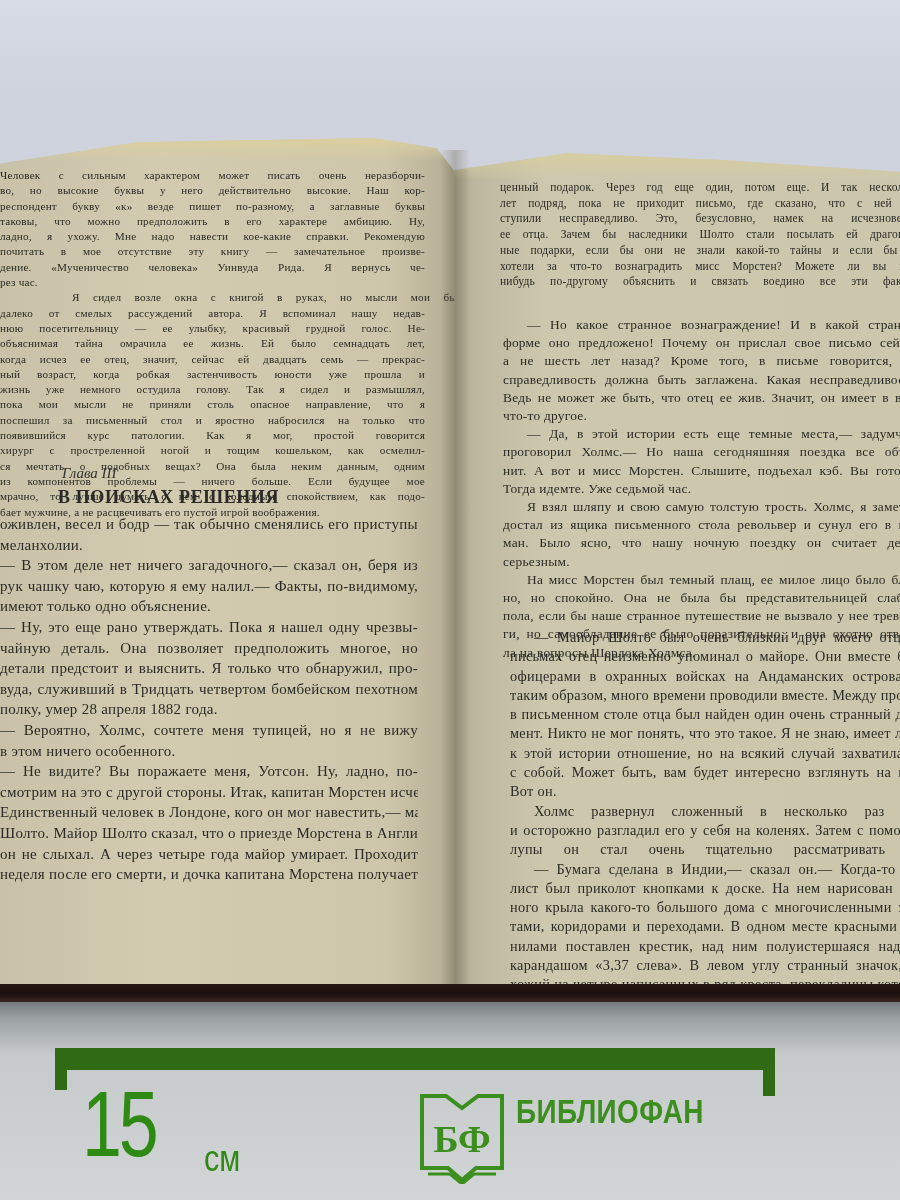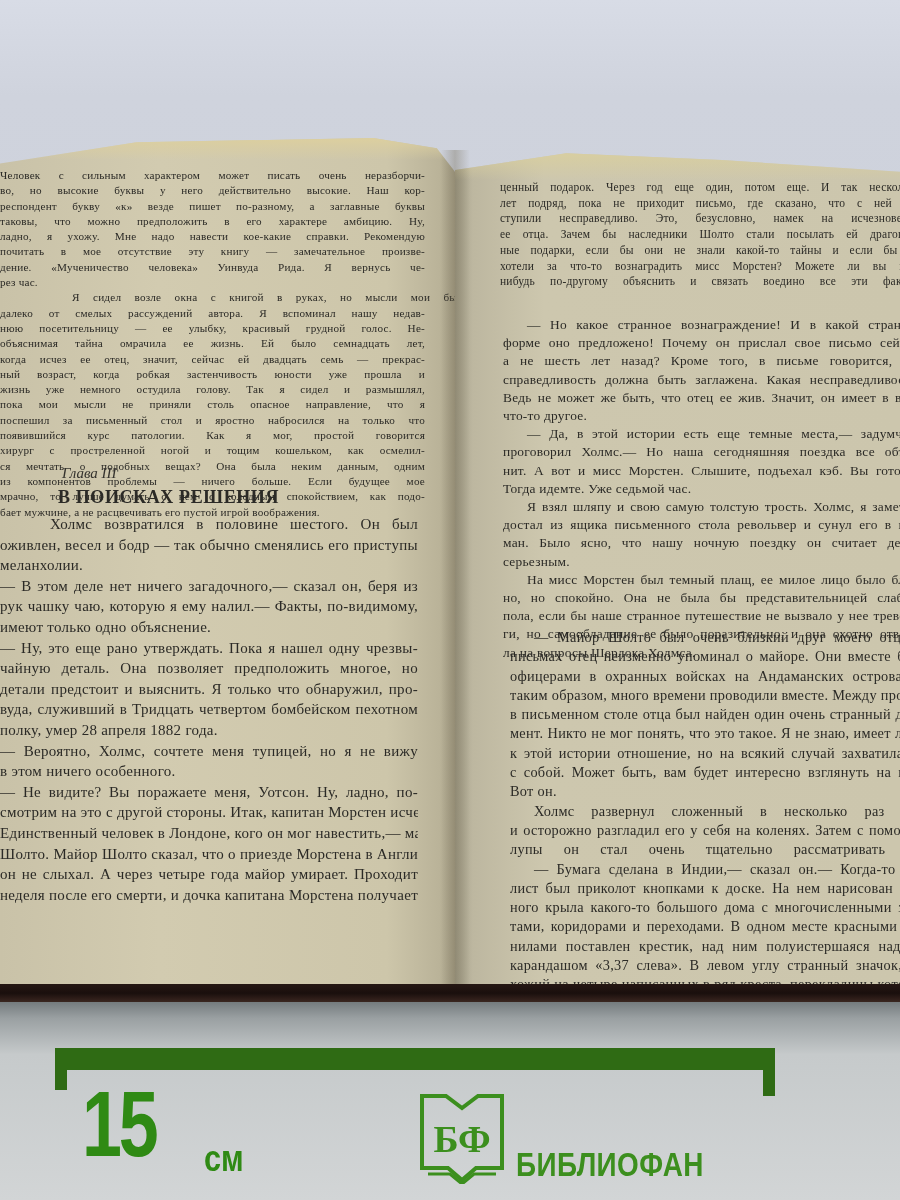--- a/index.html
+++ b/index.html
@@ -81,25 +81,25 @@
 
   
   .ruler-bar {
     position: absolute; left: 55px; top: 1048px; width: 720px; height: 22px;
     background: #2f6b14;
   }
   .ruler-tick-left { position: absolute; left: 55px; top: 1048px; width: 12px; height: 42px; background: #2f6b14; }
   .ruler-tick-right { position: absolute; left: 763px; top: 1048px; width: 12px; height: 48px; background: #2f6b14; }
   .measure {
     position: absolute; left: 82px; top: 1078px; color: #2f8a14;
-    font-family: "Liberation Sans", "DejaVu Sans", sans-serif; font-weight: bold;
+    font-family: "Liberation Sans", "DejaVu Sans", sans-serif; font-weight: normal;
   }
   .measure .num { font-size: 92px; letter-spacing: -4px; line-height: 1; transform: scaleX(0.78); transform-origin: left; display: inline-block; }
   .measure .unit { position: absolute; left: 122px; top: 60px; font-size: 36px; transform: scaleX(0.85); transform-origin: left; display: inline-block; }
-  .brand { position: absolute; left: 418px; top: 1092px; display: flex; align-items: flex-end; }
+  .brand { position: absolute; left: 418px; top: 1092px; display: flex; align-items: flex-start; }
   .brand-logo { width: 88px; height: 92px; }
   .brand-name {
     margin-left: 10px; color: #3c8f1e; font-family: "Liberation Sans", "DejaVu Sans", sans-serif;
     font-weight: bold; font-size: 34px; letter-spacing: 0.5px; transform: scaleX(0.82); transform-origin: left; display: inline-block;
   }
 </style>
 </head>
 <body>
 
 <div class="scene">
@@ -128,21 +128,20 @@
         <span class="line">появившийся курс патологии. Как я мог, простой говорится</span>
         <span class="line">хирург с простреленной ногой и тощим кошельком, как осмелил-</span>
         <span class="line">ся мечтать о подобных вещах? Она была неким данным, одним</span>
         <span class="line">из компонентов проблемы — ничего больше. Если будущее мое</span>
         <span class="line">мрачно, то лучше думать о нем с холодным спокойствием, как подо-</span>
         <span class="line tail">бает мужчине, а не расцвечивать его пустой игрой воображения.</span>
       </div>
     <div class="chapter-label">Глава III</div>
     <div class="chapter-title">В ПОИСКАХ РЕШЕНИЯ</div>
     <div class="textblock left-large" id="left-large">
-        <span class="line ind">Холмс возвратился в половине шестого. Он был</span>
         <span class="line">оживлен, весел и бодр — так обычно сменялись его приступы</span>
         <span class="line tail">меланхолии.</span>
         <span class="line">— В этом деле нет ничего загадочного,— сказал он, беря из</span>
         <span class="line">рук чашку чаю, которую я ему налил.— Факты, по-видимому,</span>
         <span class="line tail">имеют только одно объяснение.</span>
         <span class="line">— Ну, это еще рано утверждать. Пока я нашел одну чрезвы-</span>
         <span class="line">чайную деталь. Она позволяет предположить многое, но</span>
         <span class="line">детали предстоит и выяснить. Я только что обнаружил, про-</span>
         <span class="line">вуда, служивший в Тридцать четвертом бомбейском пехотном</span>
         <span class="line tail">полку, умер 28 апреля 1882 года.</span>

